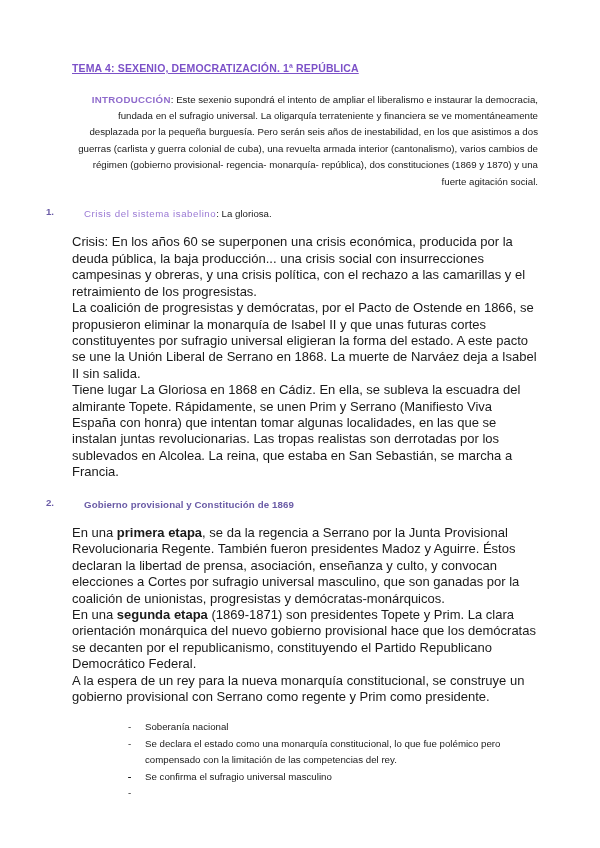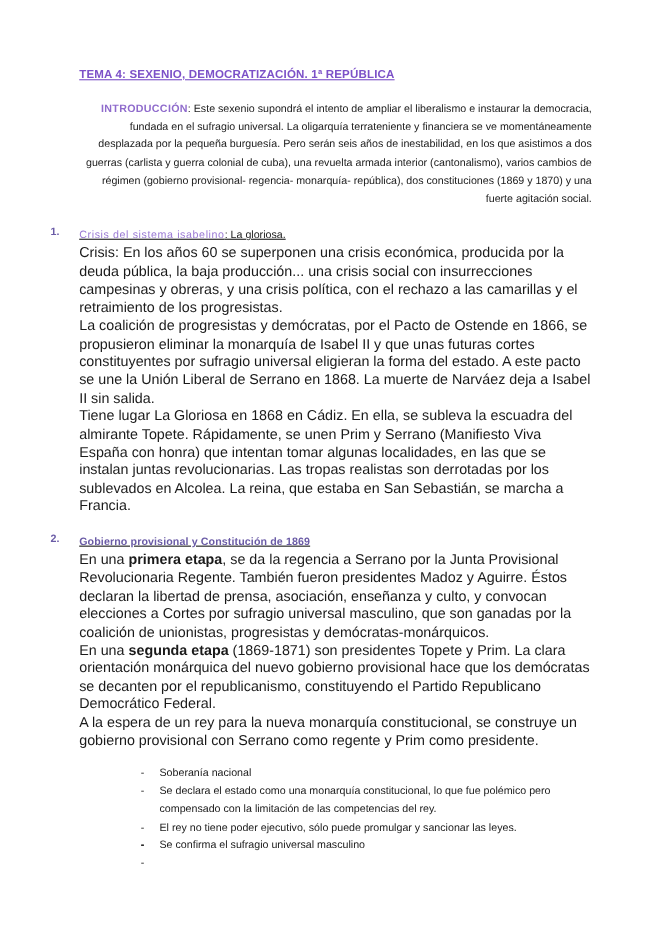--- a/index.html
+++ b/index.html
@@ -56,22 +56,21 @@
     top: 0;
     width: 22px;
     text-align: right;
     font-size: 9.7px;
     font-weight: bold;
     color: #6a5ba6;
   }
   .section-head {
     font-size: 9.7px;
     line-height: 16.4px;
-    margin: 0;
-    text-decoration: underline;
+    margin: 12px;
   }
   .section-head .h-violet-light {
     color: #9a79d4;
     letter-spacing: 0.55px;
     font-weight: normal;
   }
   .section-head .h-violet-bold {
     color: #6a5ba6;
     font-weight: bold;
     letter-spacing: 0.1px;
@@ -144,21 +143,21 @@
     <p class="para">
       <span>En una </span><b>segunda etapa</b><span> (1869-1871) son presidentes Topete y Prim. La clara orientación monárquica del nuevo gobierno provisional hace que los demócratas se decanten por el republicanismo, constituyendo el Partido Republicano Democrático Federal.</span>
     </p>
 
     <p class="para">A la espera de un rey para la nueva monarquía constitucional, se construye un gobierno provisional con Serrano como regente y Prim como presidente.</p>
 
 
     <ul class="dash-list" id="constitution-list">
         <li><span class="dash">-</span><span>Soberanía nacional</span></li>
         <li><span class="dash">-</span><span>Se declara el estado como una monarquía constitucional, lo que fue polémico pero compensado con la limitación de las competencias del rey.</span></li>
-        <li><span class="dash">-</span><span>El rey no tiene poder ejecutivo, sólo puede promulgar y sancionar las leyes.</span></li>
+        <li><span class="dash">-</span></li>
         <li><span class="dash">-</span></li>
         <li><span class="dash">-</span></li>
         <li><span class="dash">-</span><span>Se confirma el sufragio universal masculino</span></li>
         <li><span class="dash">-</span></li>
       </ul>
   </div>
 
 </div>
 
 </body></html>

